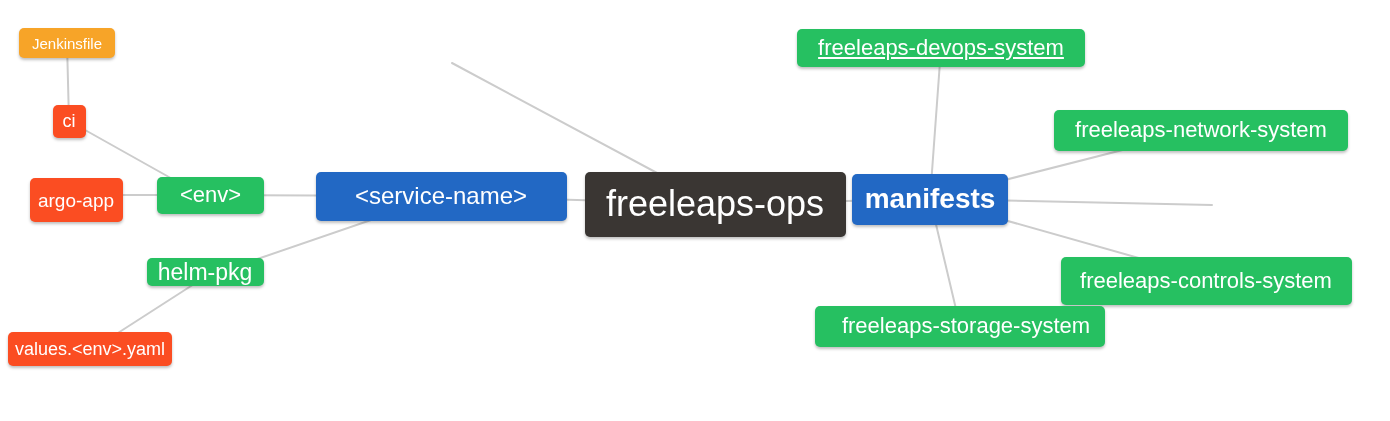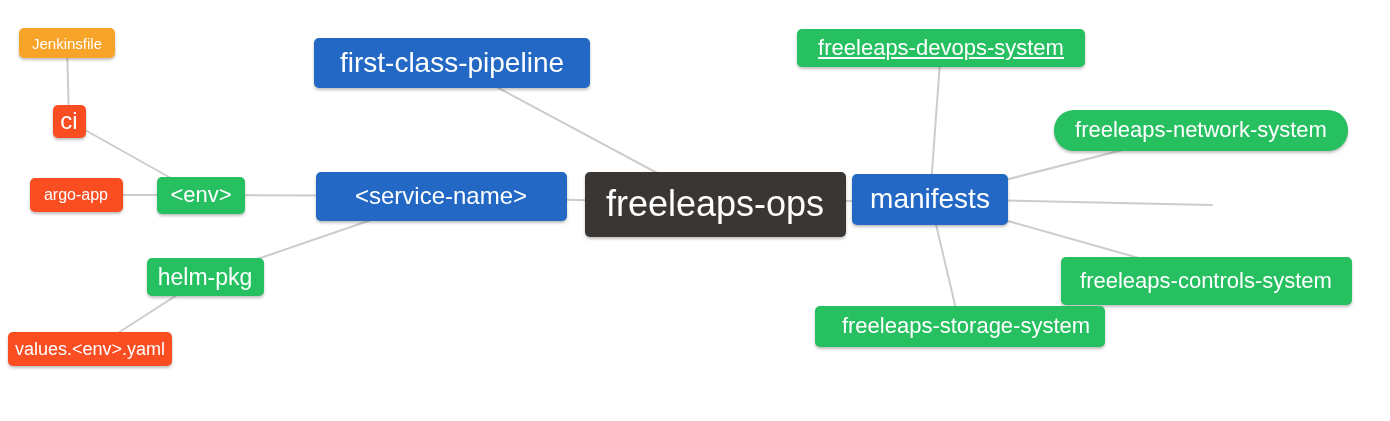--- a/index.html
+++ b/index.html
@@ -62,27 +62,26 @@
     <line x1="441" y1="196" x2="715" y2="204" stroke="#cccccc"></line>
     <line x1="715" y1="204" x2="930" y2="199" stroke="#cccccc"></line>
     <line x1="930" y1="199" x2="941" y2="48" stroke="#cccccc"></line>
     <line x1="930" y1="199" x2="1201" y2="130" stroke="#cccccc"></line>
     <line x1="930" y1="199" x2="1212" y2="205" stroke="#cccccc"></line>
     <line x1="930" y1="199" x2="1206" y2="277" stroke="#cccccc"></line>
     <line x1="930" y1="199" x2="960" y2="326" stroke="#cccccc"></line>
   </svg>
 
   <div class="node" style="left: 19px; top: 28px; width: 96px; height: 30px; font-size: 15px; background: rgb(247, 164, 40); color: rgb(255, 255, 255);">Jenkinsfile</div>
-  <div class="node" style="left: 52.5px; top: 104.5px; width: 33px; height: 33px; font-size: 24px; background: rgb(251, 77, 34); color: rgb(255, 255, 255);">ci</div>
-  <div class="node" style="left: 29.5px; top: 178px; width: 93px; height: 34px; font-size: 16px; background: rgb(251, 77, 34); color: rgb(255, 255, 255);">argo-app</div>
-  <div class="node" style="left: 157px; top: 176.5px; width: 88px; height: 37px; font-size: 22px; background: rgb(38, 192, 97); color: rgb(255, 255, 255);">&lt;env&gt;</div>
-  <div class="node" style="left: 146.5px; top: 258px; width: 117px; height: 38px; font-size: 23px; background: rgb(38, 192, 97); color: rgb(255, 255, 255);">helm-pkg</div>
+  <div class="node" style="left: 52.5px; top: 104.5px; width: 33px; height: 33px; font-size: 18px; background: rgb(251, 77, 34); color: rgb(255, 255, 255);">ci</div>
+  <div class="node" style="left: 29.5px; top: 178px; width: 93px; height: 44px; font-size: 19px; background: rgb(251, 77, 34); color: rgb(255, 255, 255);">argo-app</div>
+  <div class="node" style="left: 157px; top: 176.5px; width: 107px; height: 37px; font-size: 22px; background: rgb(38, 192, 97); color: rgb(255, 255, 255);">&lt;env&gt;</div>
+  <div class="node" style="left: 146.5px; top: 258px; width: 117px; height: 28px; font-size: 23px; background: rgb(38, 192, 97); color: rgb(255, 255, 255);">helm-pkg</div>
   <div class="node" style="left: 8px; top: 332px; width: 164px; height: 34px; font-size: 18px; background: rgb(251, 77, 34); color: rgb(255, 255, 255);">values.&lt;env&gt;.yaml</div>
-  <div class="node" style="left: 314px; top: 38px; width: 276px; height: 50px; font-size: 28px; background: rgb(34, 104, 196); color: rgb(255, 255, 255);">first-class-pipeline</div>
   <div class="node" style="left: 315.5px; top: 171.5px; width: 251px; height: 49px; font-size: 24px; background: rgb(34, 104, 196); color: rgb(255, 255, 255);">&lt;service-name&gt;</div>
   <div class="node" style="left: 584.5px; top: 171.5px; width: 261px; height: 65px; font-size: 36px; background: rgb(58, 54, 51); color: rgb(255, 255, 255);">freeleaps-ops</div>
-  <div class="node" style="left: 852px; top: 173.5px; width: 156px; height: 51px; font-size: 28px; background: rgb(34, 104, 196); color: rgb(255, 255, 255);">manifests</div>
+  <div class="node" style="left: 852px; top: 173.5px; width: 156px; height: 51px; font-size: 28px; background: rgb(34, 104, 196); color: rgb(255, 255, 255); font-weight: bold;">manifests</div>
   <div class="node" style="left: 797px; top: 29px; width: 288px; height: 38px; font-size: 22px; background: rgb(38, 192, 97); color: rgb(255, 255, 255); text-decoration: underline;">freeleaps-devops-system</div>
-  <div class="node" style="left: 1054px; top: 109.5px; width: 294px; height: 41px; font-size: 22px; background: rgb(38, 192, 97); color: rgb(255, 255, 255); border-radius: 20px;">freeleaps-network-system</div>
+  <div class="node" style="left: 1054px; top: 109.5px; width: 294px; height: 41px; font-size: 22px; background: rgb(38, 192, 97); color: rgb(255, 255, 255);">freeleaps-network-system</div>
   <div class="node" style="left: 1060.5px; top: 257px; width: 291px; height: 48px; font-size: 22px; background: rgb(38, 192, 97); color: rgb(255, 255, 255);">freeleaps-controls-system</div>
   <div class="node" style="left: 815px; top: 305.5px; width: 290px; height: 41px; font-size: 22px; background: rgb(38, 192, 97); color: rgb(255, 255, 255); padding-left: 12px;">freeleaps-storage-system</div>
 
 </div>
 
 </body></html>

